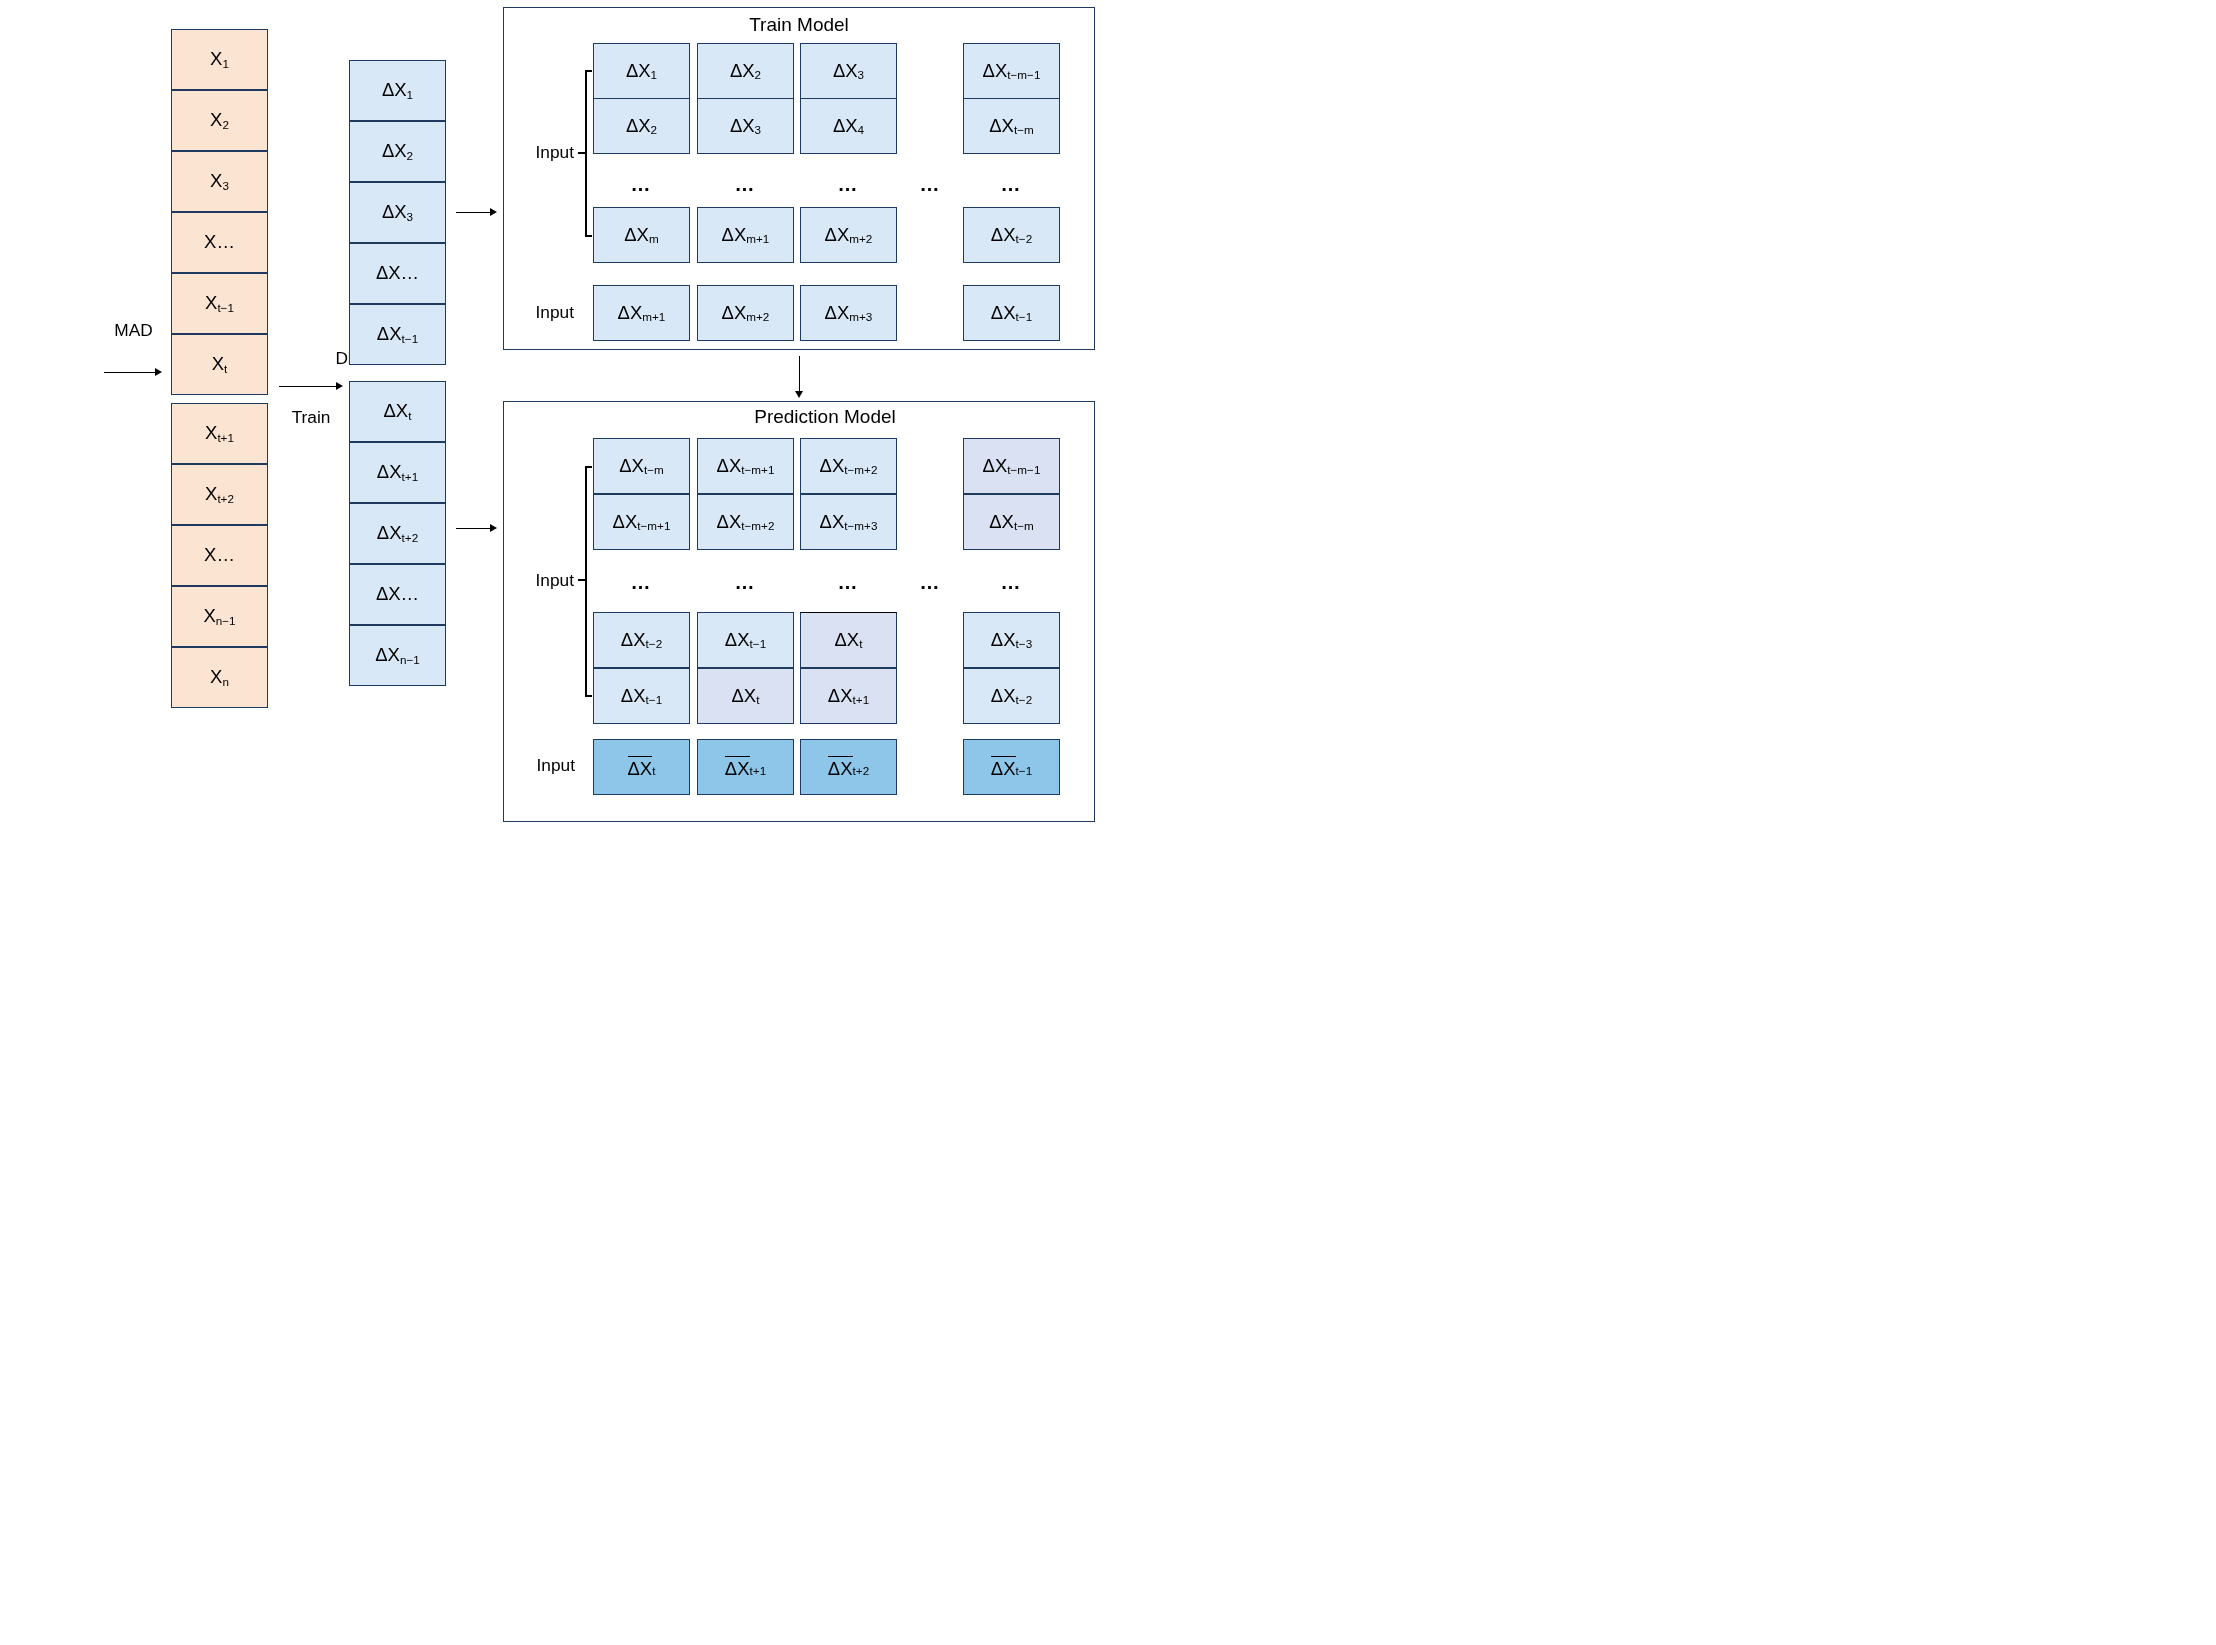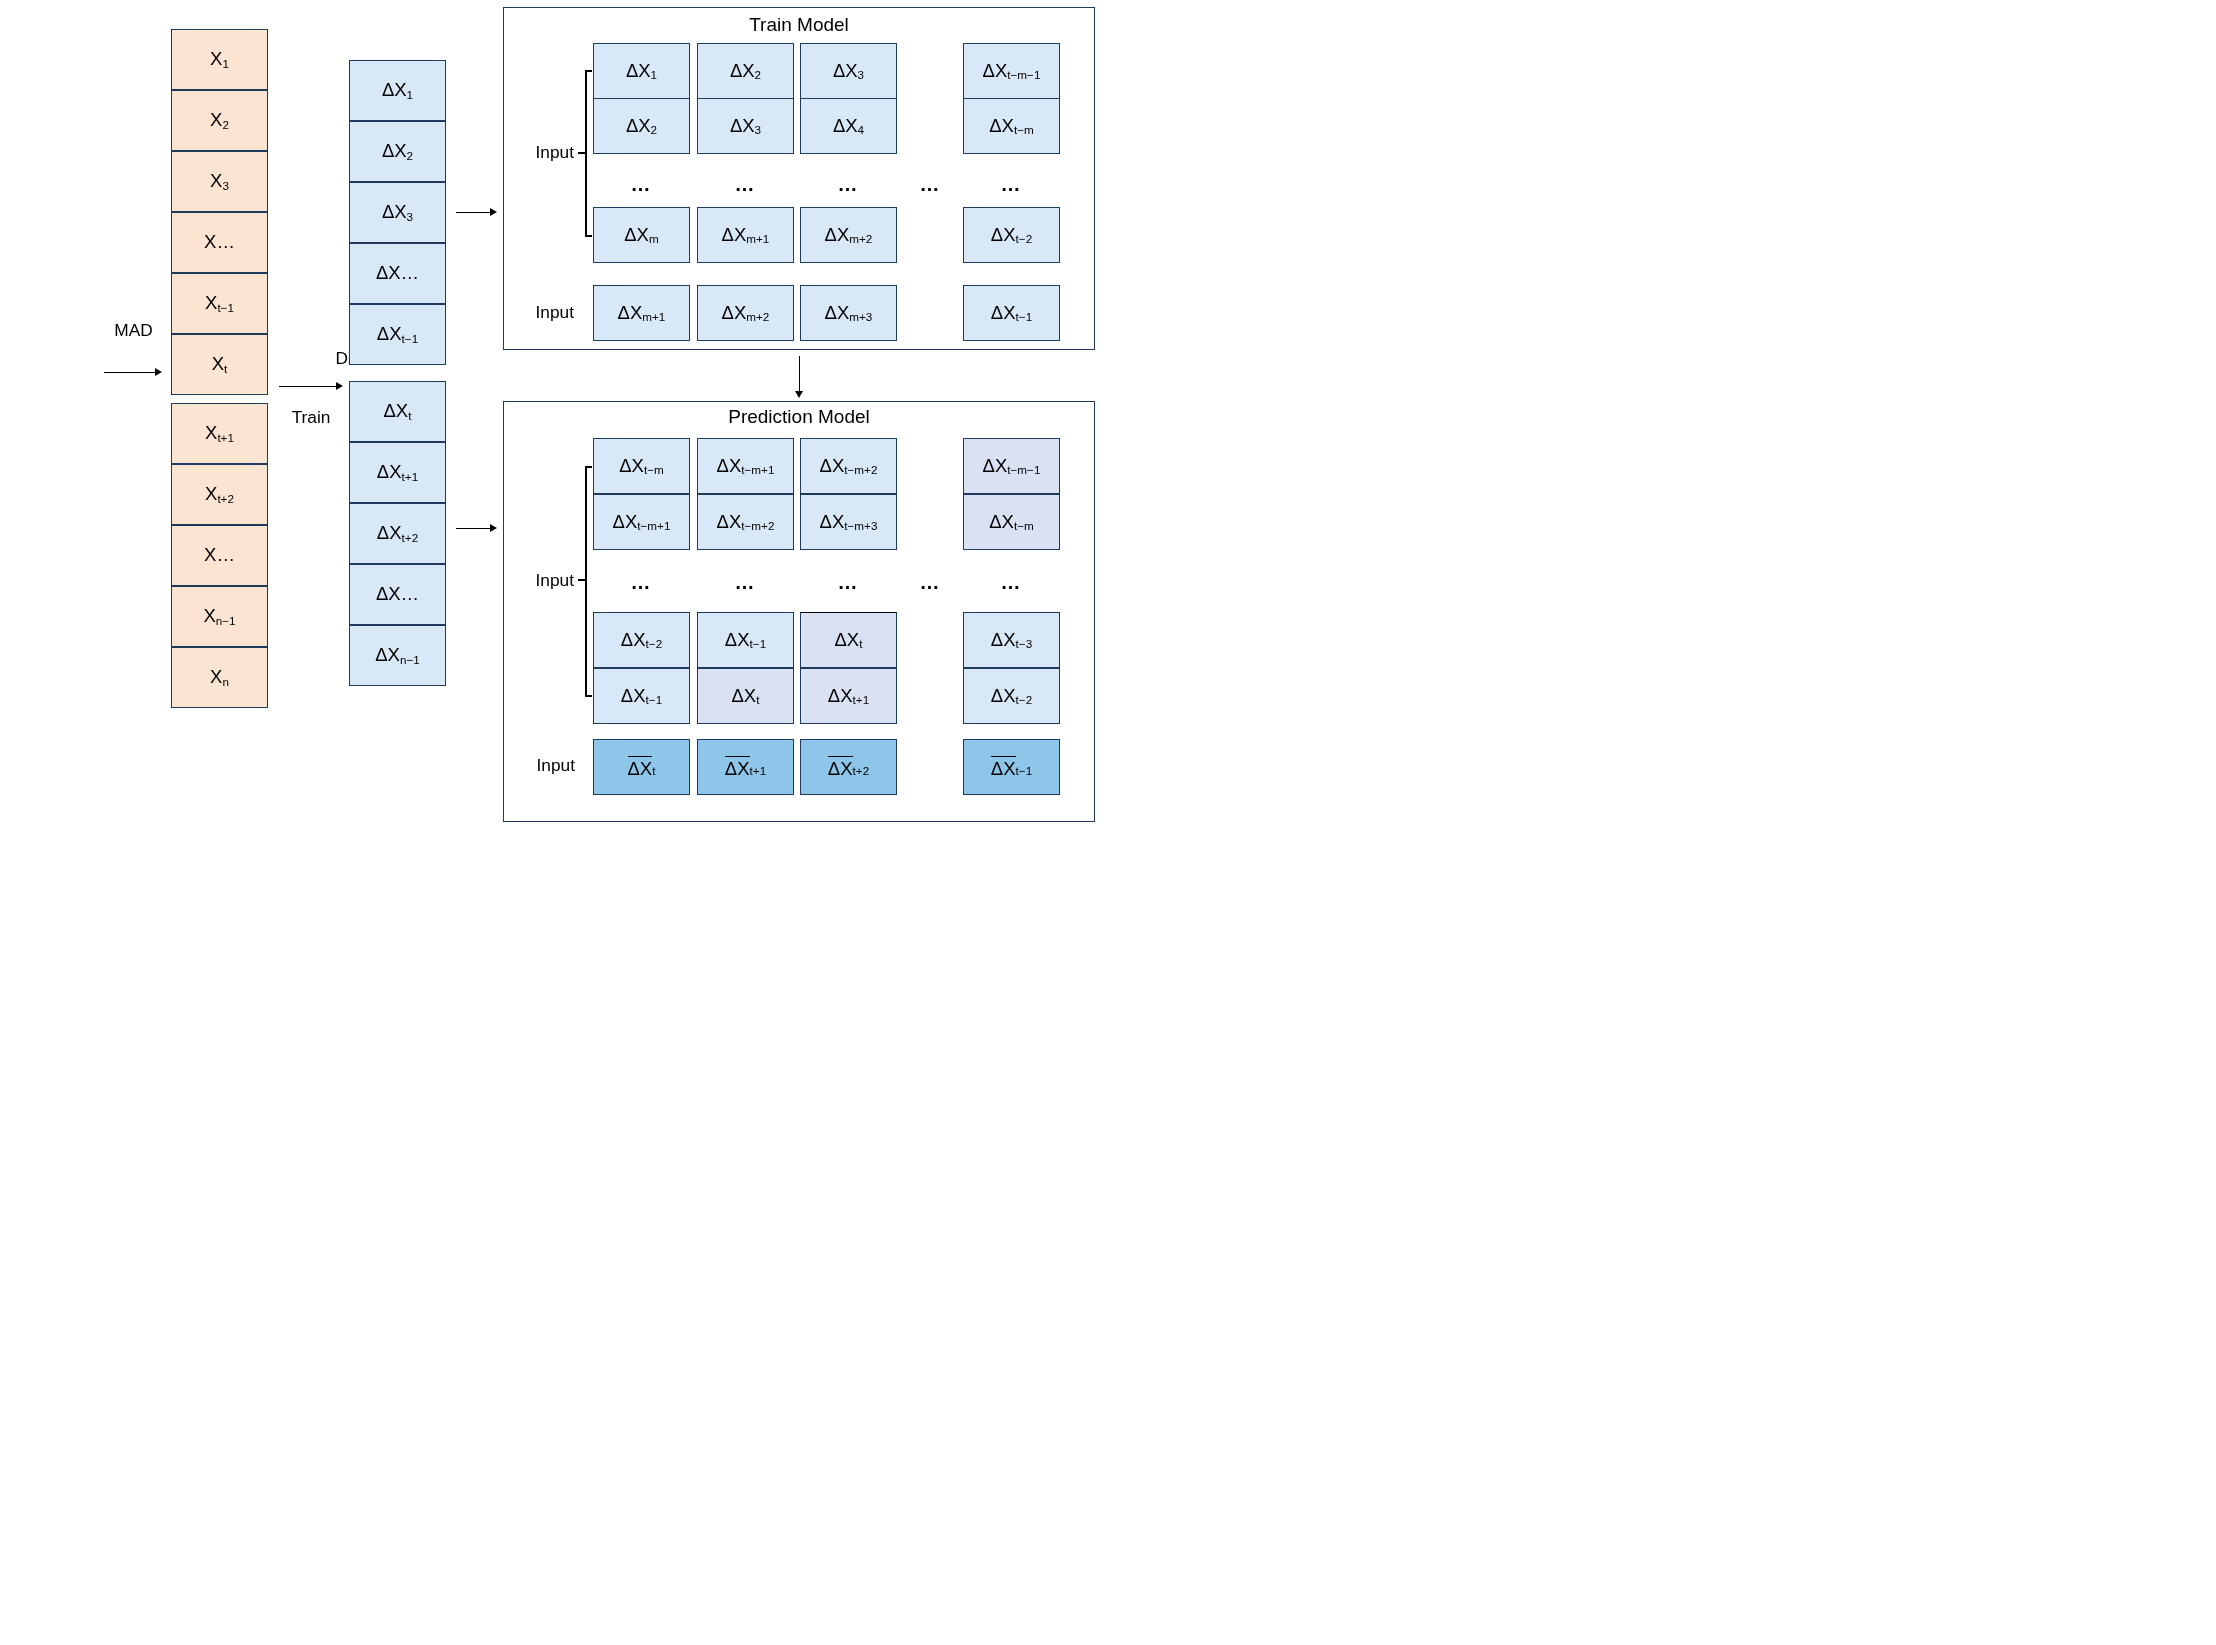--- a/index.html
+++ b/index.html
@@ -259,21 +259,21 @@
         <sub>t−1</sub>
       </div>
     </div>
 
   <div class="arrow-d" style="left:795px;top:356px;height:42px;">
     <span class="ln"></span>
     <span class="hd"></span>
   </div>
 
   <div class="model-box" style="left:503px;top:401px;width:592px;height:421px;"></div>
-  <div class="model-title" style="left:503px;top:406px;">Prediction Model</div>
+  <div class="model-title" style="left:529px;top:406px;">Prediction Model</div>
 
   <div class="brk-v" style="left:585px;top:466px;height:231px;"></div>
   <div class="brk-t" style="left:585px;top:466px;width:7.4px;"></div>
   <div class="brk-t" style="left:585px;top:695px;width:7.4px;"></div>
   <div class="brk-t" style="left:578px;top:579px;width:7.4px;"></div>
   <div class="side-label" style="left:505px;top:570px;width:69px;">Input</div>
   <div class="side-label" style="left:496px;top:755px;width:79px;">Input</div>
 
   <div class="grid-row" style="top:438px;">
       <div class="cell" style="left: 593px; top: 0px;">

